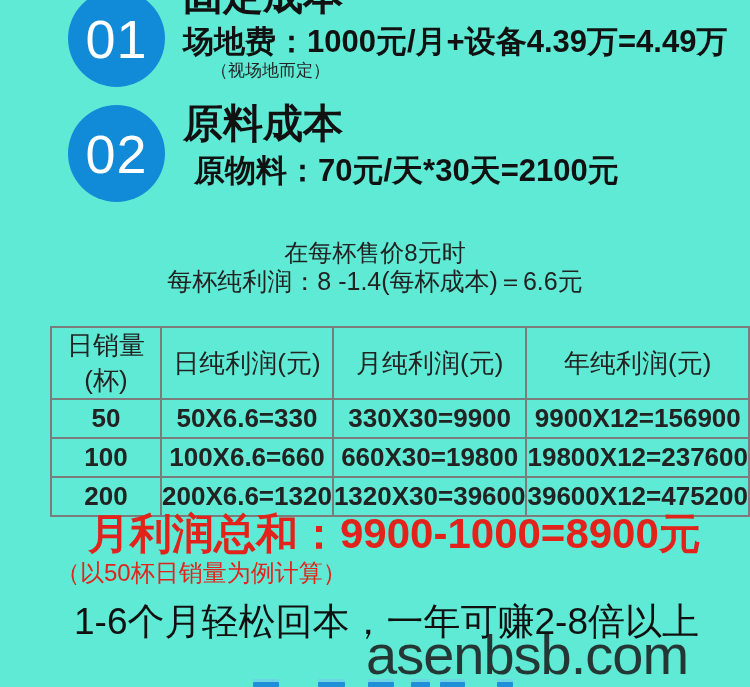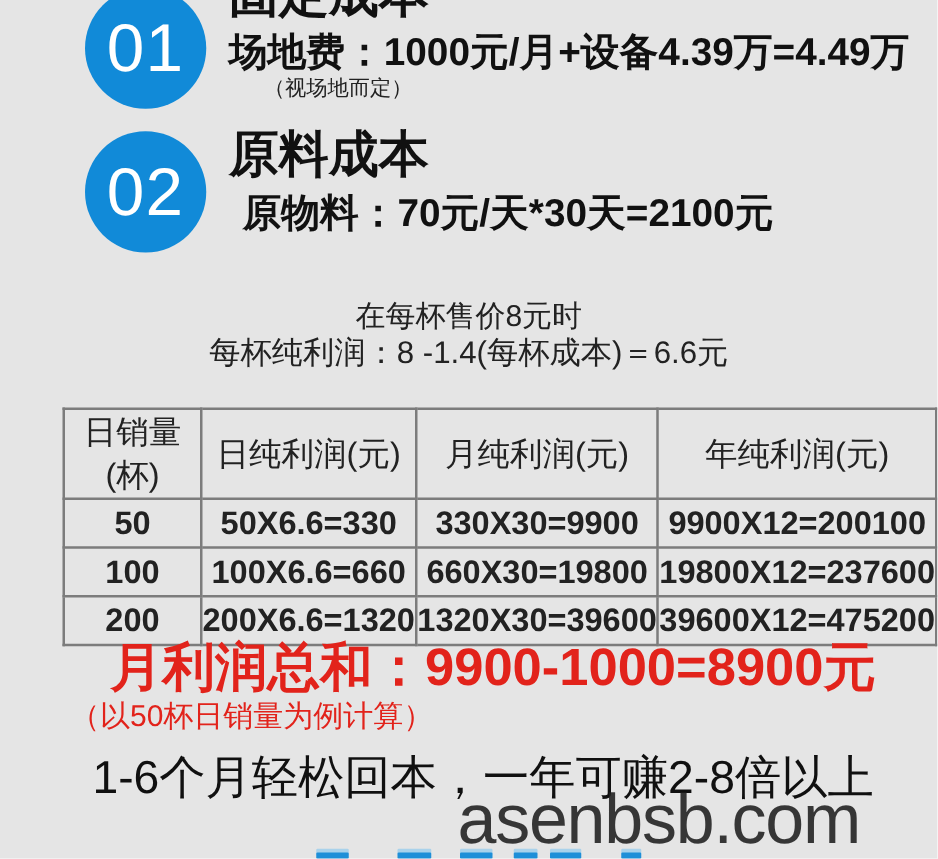--- a/index.html
+++ b/index.html
@@ -1,17 +1,17 @@
 <!DOCTYPE html>
 <html><head>
 <meta charset="utf-8">
 <style>
   html,body{margin:0;padding:0;background:#ffffff;}
   .stage{
-    position:relative;width:750px;height:687px;overflow:hidden;background:#e5e5e5;
+    position:relative;width:750px;height:687px;overflow:hidden;background:#5eead4;
     font-family:"Liberation Sans","DejaVu Sans",sans-serif;color:#1c1c1c;
   }
   
   .num-circle{
     position:absolute;width:97px;height:97px;border-radius:50%;
     background:#118AD8;color:#ffffff;display:flex;align-items:center;justify-content:center;
     font-size:54px;font-weight:400;letter-spacing:1px;
   }
   .circle-01{left:68px;top:-10px;}
   .circle-02{left:68px;top:105px;}
@@ -98,21 +98,21 @@
         <th>日纯利润(元)</th>
         <th>月纯利润(元)</th>
         <th>年纯利润(元)</th>
       </tr>
     </thead>
     <tbody>
       <tr>
         <td>50</td>
         <td>50X6.6=330</td>
         <td>330X30=9900</td>
-        <td>9900X12=200100</td>
+        <td>9900X12=156900</td>
       </tr>
       <tr>
         <td>100</td>
         <td>100X6.6=660</td>
         <td>660X30=19800</td>
         <td>19800X12=237600</td>
       </tr>
       <tr>
         <td>200</td>
         <td>200X6.6=1320</td>

